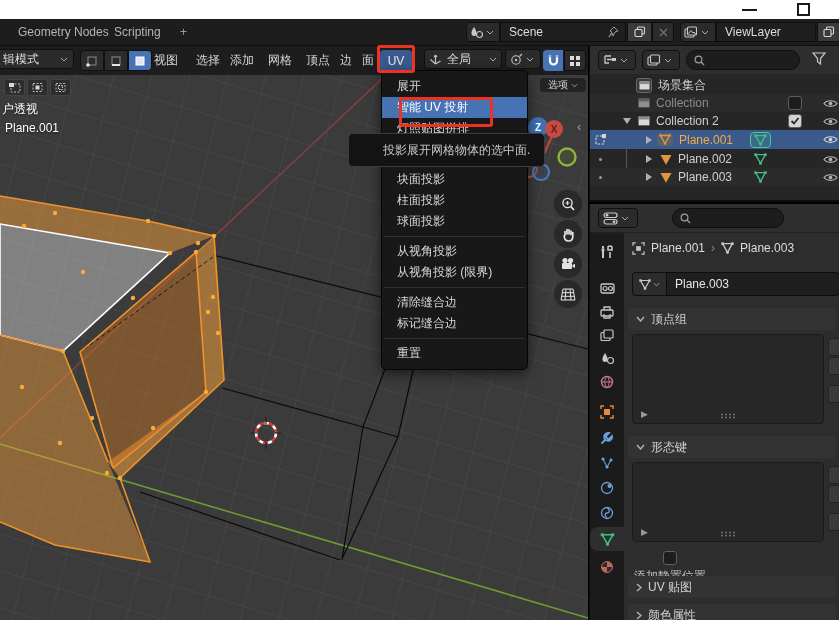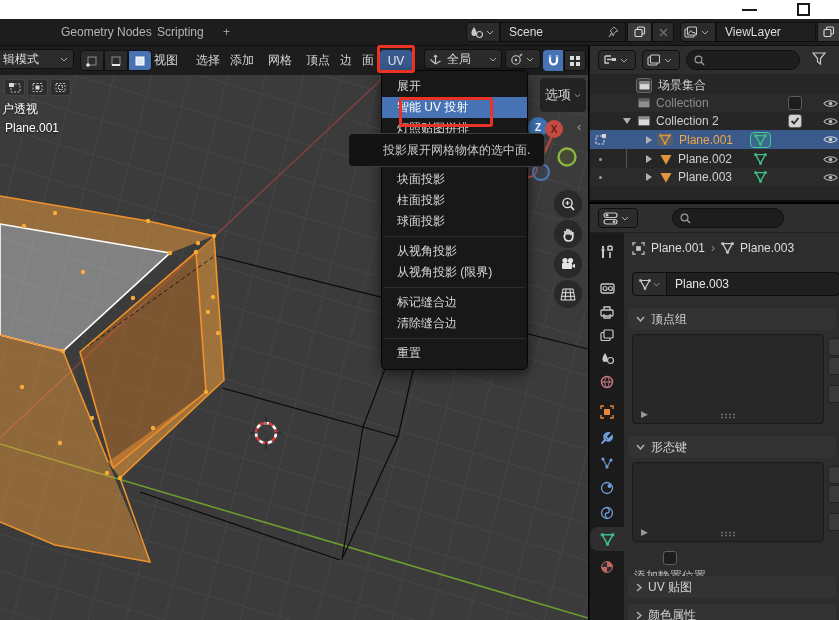--- a/index.html
+++ b/index.html
@@ -8,40 +8,40 @@
          position:relative; -webkit-font-smoothing:antialiased; }
   .abs { position:absolute; }
 
   
   #os-bar { left:0; top:0; width:839px; height:19px; background:#ffffff; }
   .win-min { left:742px; top:9px; width:15px; height:2px; background:#1a1a1a; }
   .win-max { left:797px; top:3px; width:13px; height:13px; border:2px solid #1a1a1a; background:#fff; }
 
   
   #topbar { left:0; top:19px; width:839px; height:27px; background:#1d1d1d; border-bottom:1px solid #0f0f0f; }
-  .tab { top:0; height:27px; line-height:27px; color:#b4b4b4; padding:0 6px;margin-left:43px; }
+  .tab { top:0; height:27px; line-height:27px; color:#b4b4b4; padding:0 6px; }
   .chip { background:#2b2b2b; border:1px solid #0f0f0f; height:20px; top:3px; display:flex; align-items:center; border-radius:4px; }
   .fieldtxt { color:#dcdcdc; }
   .chev { width:8px; height:5px; margin:0 3px; }
   svg { display:block; }
 
   
   #tool-header { left:0; top:46px; width:588px; height:29px; background:#1d1d1d; }
   .hmenu { top:0; height:29px; line-height:29px; color:#d6d6d6; padding:0 4px; }
   .mode-btn { width:24px; height:21px; top:4px; background:#2b2b2b; border:1px solid #101010; display:flex; align-items:center; justify-content:center; }
   .mode-btn.active { background:#4772b3; }
   #uv-btn { left:380px; top:4px; width:32px; height:22px; background:#3a5a8f; border-radius:4px; color:#e8e8e8; text-align:center; line-height:22px; }
 
   
   #viewport { left:0; top:75px; width:588px; height:545px; background:#3b3b3b; overflow:hidden; }
   #scene-svg { position:absolute; left:0; top:0; }
   .sel-tool { top:4px; width:21px; height:17px; background:#2d2d2d; border:1px solid #444; border-radius:3px; display:flex; align-items:center; justify-content:center; }
   .vlabel { color:#ffffff; text-shadow:0 1px 2px rgba(0,0,0,.6); }
-  #options-btn { left:540px; top:3px; width:46px; height:34px; background:rgba(32,32,32,.85); border-radius:4px;
-    display:flex; align-items:center; justify-content:center; gap:3px; color:#d5d5d5; font-size:13px; }
+  #options-btn { left:540px; top:3px; width:46px; height:14px; background:rgba(32,32,32,.85); border-radius:4px;
+    display:flex; align-items:center; justify-content:center; gap:3px; color:#d5d5d5; font-size:10px; }
   .nav-circle { left:554px; width:28px; height:28px; border-radius:50%; background:rgba(36,36,36,.78);
     display:flex; align-items:center; justify-content:center; }
   #collapse-arrow { left:577px; top:44px; color:#9a9a9a; font-size:13px; }
 
   
   #uv-menu { left:381px; top:70px; width:147px; background:#181818; border:1px solid #060606; border-radius:5px;
      box-shadow:0 4px 14px rgba(0,0,0,.55); padding:5px 0; z-index:60; }
   .mi { height:21px; line-height:21px; padding-left:15px; color:#d8d8d8; white-space:nowrap; }
   .mi.hl { background:#4772b3; color:#ffffff; }
   .msep { height:1px; background:#2f2f2f; margin:4px 2px; }
@@ -752,22 +752,22 @@
   <div class="mi">灯照贴图拼排</div>
   <div class="mspace"></div>
   <div class="msep"></div>
   <div class="mi">块面投影</div>
   <div class="mi">柱面投影</div>
   <div class="mi">球面投影</div>
   <div class="msep"></div>
   <div class="mi">从视角投影</div>
   <div class="mi">从视角投影 (限界)</div>
   <div class="msep"></div>
+  <div class="mi">清除缝合边</div>
   <div class="mi">标记缝合边</div>
-  <div class="mi">清除缝合边</div>
   <div class="msep"></div>
   <div class="mi">重置</div>
 </div>
 
 <div id="tooltip" class="abs">
   <span>投影展开网格物体的选中面.</span>
 </div>
 
 <div class="abs redbox" style="left:377px; top:45px; width:38px; height:28px;"></div>
 <div class="abs redbox" style="left:399px; top:97px; width:94px; height:30px;"></div>

